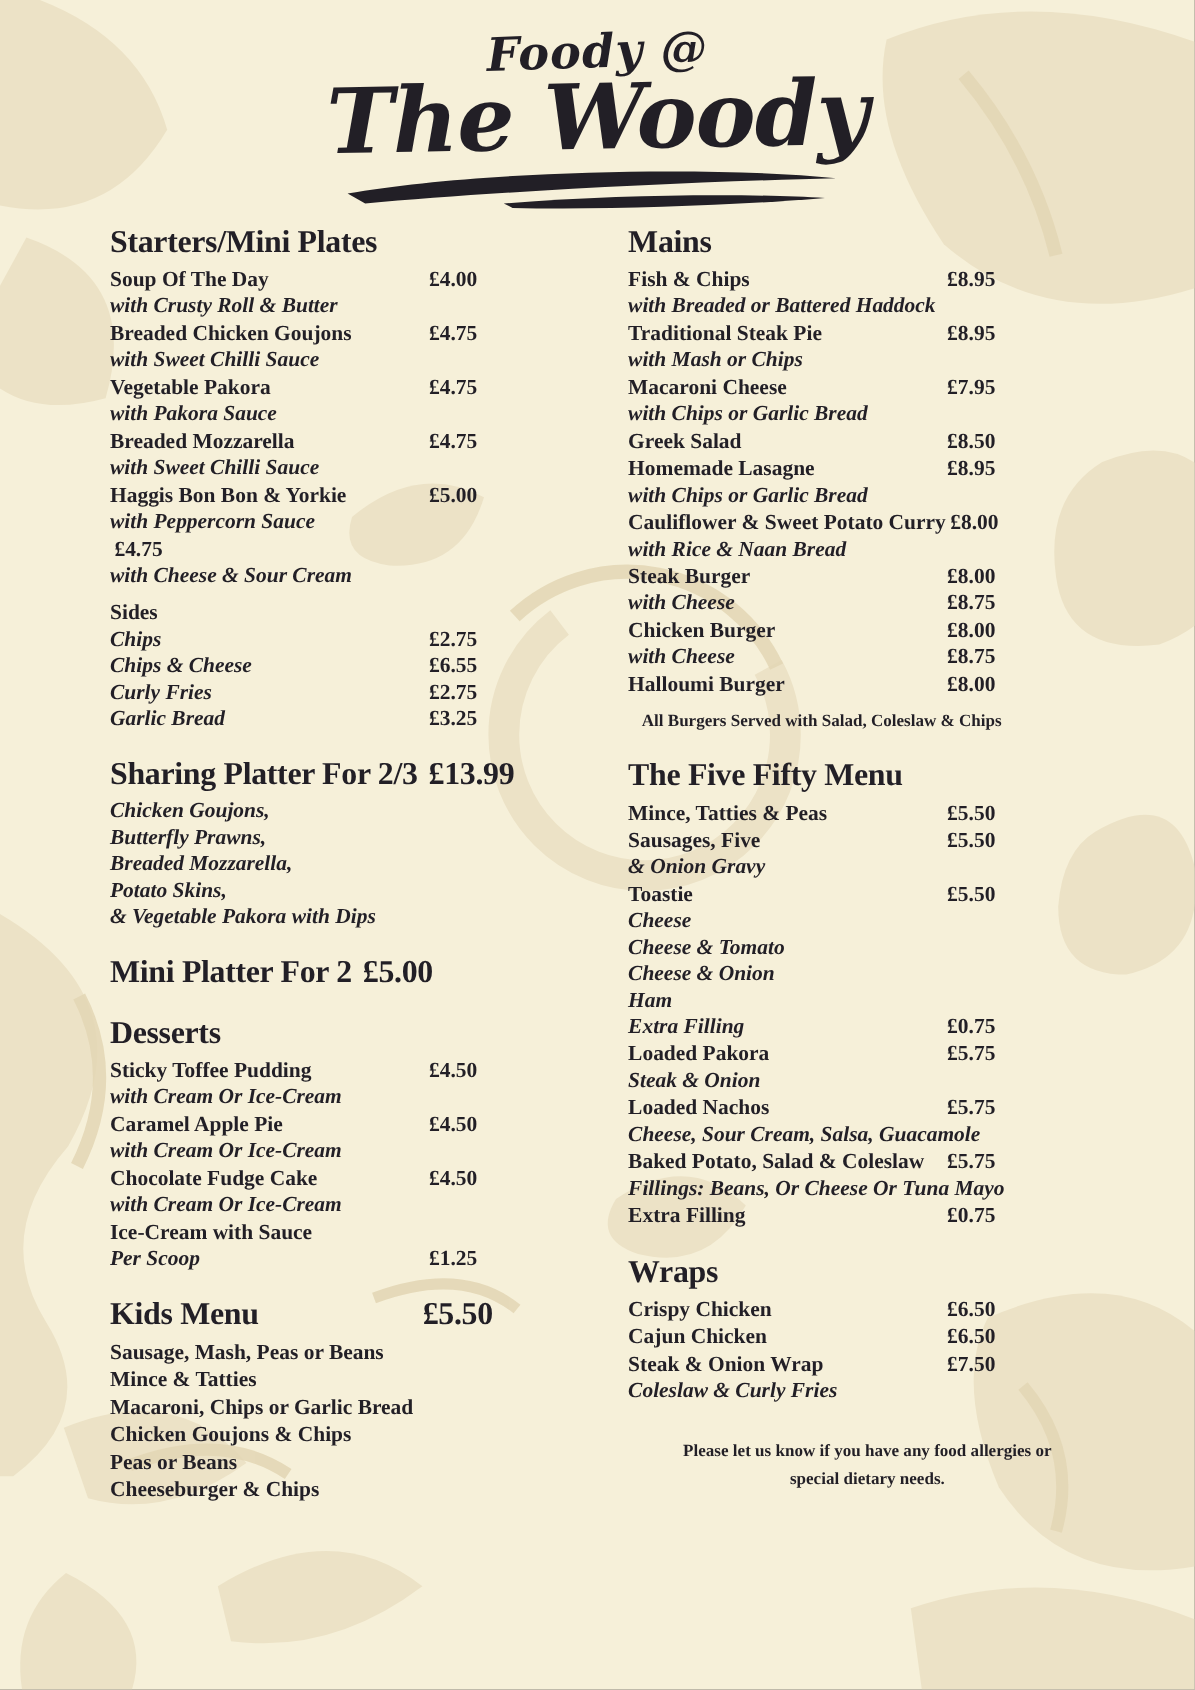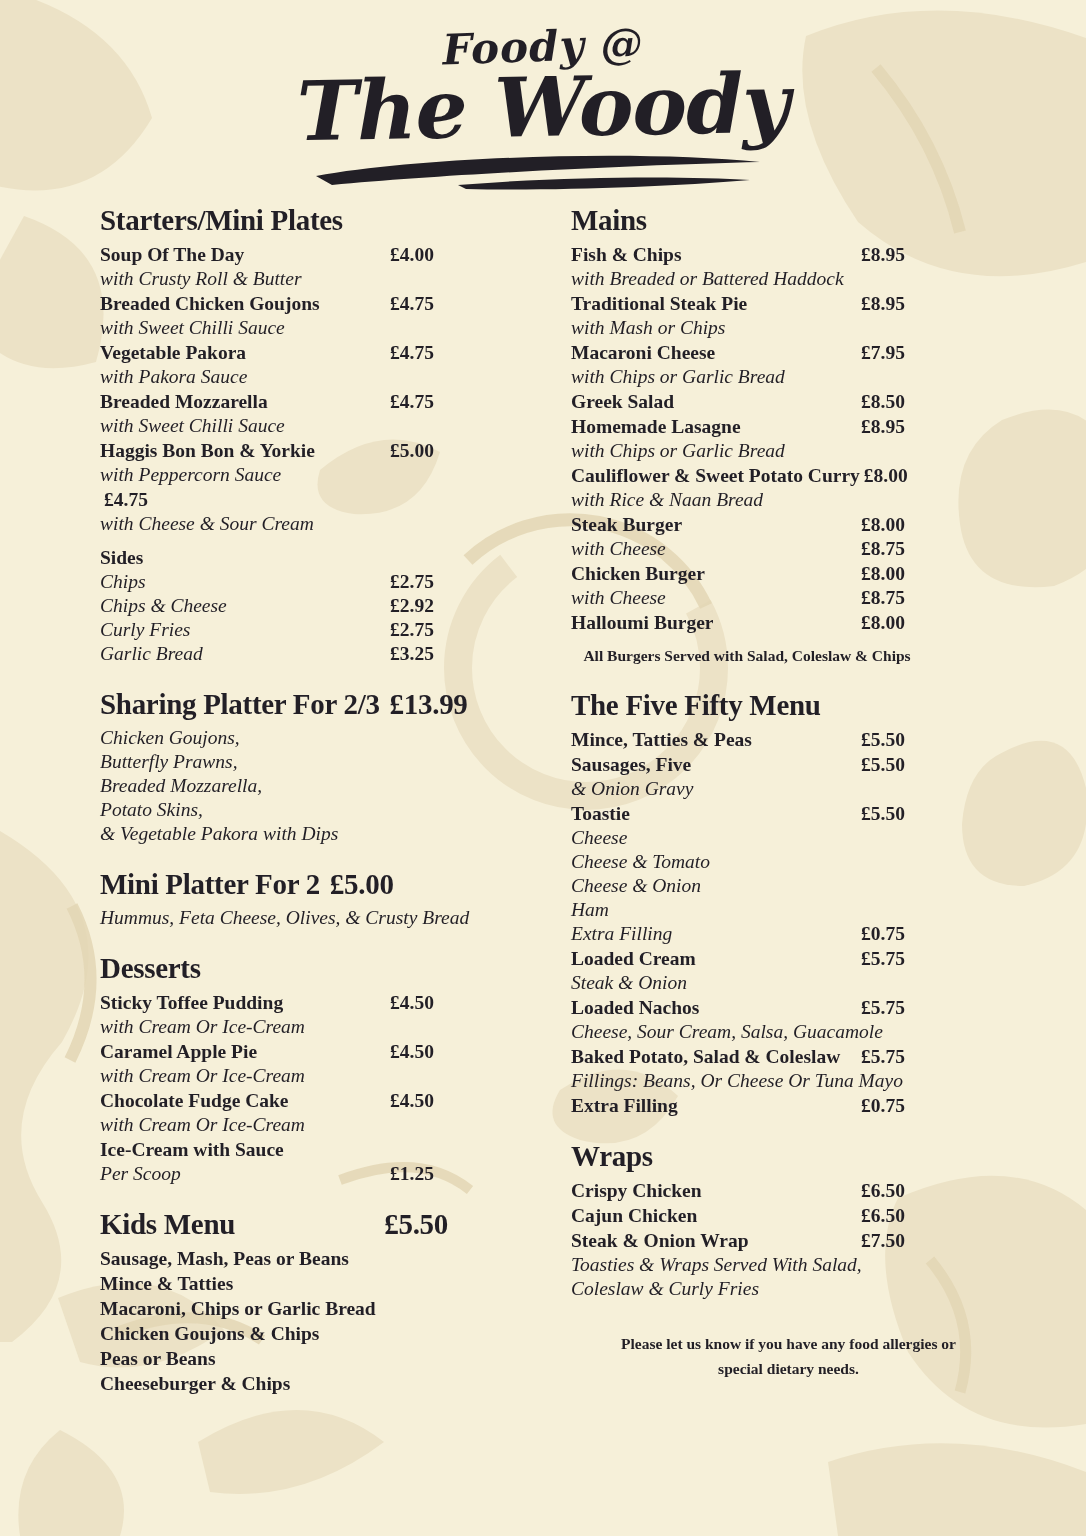--- a/index.html
+++ b/index.html
@@ -50,21 +50,21 @@
 
   
   .row{display:flex;align-items:baseline;width:348px;}
   .row .t{flex:1 1 auto;white-space:nowrap;}
   .row .p{
     flex:0 0 58px;margin-left:4px;
     font-weight:bold;font-style:normal;font-size:19.5px;
   }
   .s-n{margin-top:0;font-weight:bold;font-size:19.5px;line-height:25px;}
   .s-i{font-size:19.5px;line-height:24px;}
-  .s-i .t{font-style:italic;}
+  .s-i .t{font-style:italic;font-weight:bold;}
   .s-b{margin-top:9px;font-weight:bold;font-size:19.5px;line-height:25px;}
   .s-note{
     display:block;margin:10px 0 2px -8px;width:368px;
     text-align:center;white-space:nowrap;
     font-weight:bold;font-size:15.5px;line-height:22px;
   }
 
   .footer-note{
     margin:30px auto 0;width:400px;
     text-align:center;font-weight:bold;
@@ -159,21 +159,21 @@
           </div>
           <div class="row s-b">
             <span class="t">Sides</span>
           </div>
           <div class="row s-i">
             <span class="t">Chips</span>
             <span class="p">£2.75</span>
           </div>
           <div class="row s-i">
             <span class="t">Chips &amp; Cheese</span>
-            <span class="p">£2.92</span>
+            <span class="p">£6.55</span>
           </div>
           <div class="row s-i">
             <span class="t">Curly Fries</span>
             <span class="p">£2.75</span>
           </div>
           <div class="row s-i">
             <span class="t">Garlic Bread</span>
             <span class="p">£3.25</span>
           </div>
         </section>
@@ -190,23 +190,20 @@
           </div>
           <div class="row s-i">
             <span class="t">Potato Skins,</span>
           </div>
           <div class="row s-i">
             <span class="t">&amp; Vegetable Pakora with Dips</span>
           </div>
         </section>
         <section>
           <h2 class="sec-h"><span>Mini Platter For 2</span><span class="hp-inline">£5.00</span></h2>
-          <div class="row s-i">
-            <span class="t">Hummus, Feta Cheese, Olives, &amp; Crusty Bread</span>
-          </div>
         </section>
         <section>
           <h2 class="sec-h"><span>Desserts</span></h2>
           <div class="row s-n">
             <span class="t">Sticky Toffee Pudding</span>
             <span class="p">£4.50</span>
           </div>
           <div class="row s-i">
             <span class="t">with Cream Or Ice-Cream</span>
           </div>
@@ -349,21 +346,21 @@
             <span class="t">Cheese &amp; Onion</span>
           </div>
           <div class="row s-i">
             <span class="t">Ham</span>
           </div>
           <div class="row s-i">
             <span class="t">Extra Filling</span>
             <span class="p">£0.75</span>
           </div>
           <div class="row s-n">
-            <span class="t">Loaded Cream</span>
+            <span class="t">Loaded Pakora</span>
             <span class="p">£5.75</span>
           </div>
           <div class="row s-i">
             <span class="t">Steak &amp; Onion</span>
           </div>
           <div class="row s-n">
             <span class="t">Loaded Nachos</span>
             <span class="p">£5.75</span>
           </div>
           <div class="row s-i">
@@ -387,23 +384,20 @@
             <span class="t">Crispy Chicken</span>
             <span class="p">£6.50</span>
           </div>
           <div class="row s-n">
             <span class="t">Cajun Chicken</span>
             <span class="p">£6.50</span>
           </div>
           <div class="row s-n">
             <span class="t">Steak &amp; Onion Wrap</span>
             <span class="p">£7.50</span>
-          </div>
-          <div class="row s-i">
-            <span class="t">Toasties &amp; Wraps Served With Salad,</span>
           </div>
           <div class="row s-i">
             <span class="t">Coleslaw &amp; Curly Fries</span>
           </div>
         </section>
     <div class="footer-note">
       <span>Please let us know if you have any food allergies or</span><br>
       <span>special dietary needs.</span>
     </div>
   </div>

